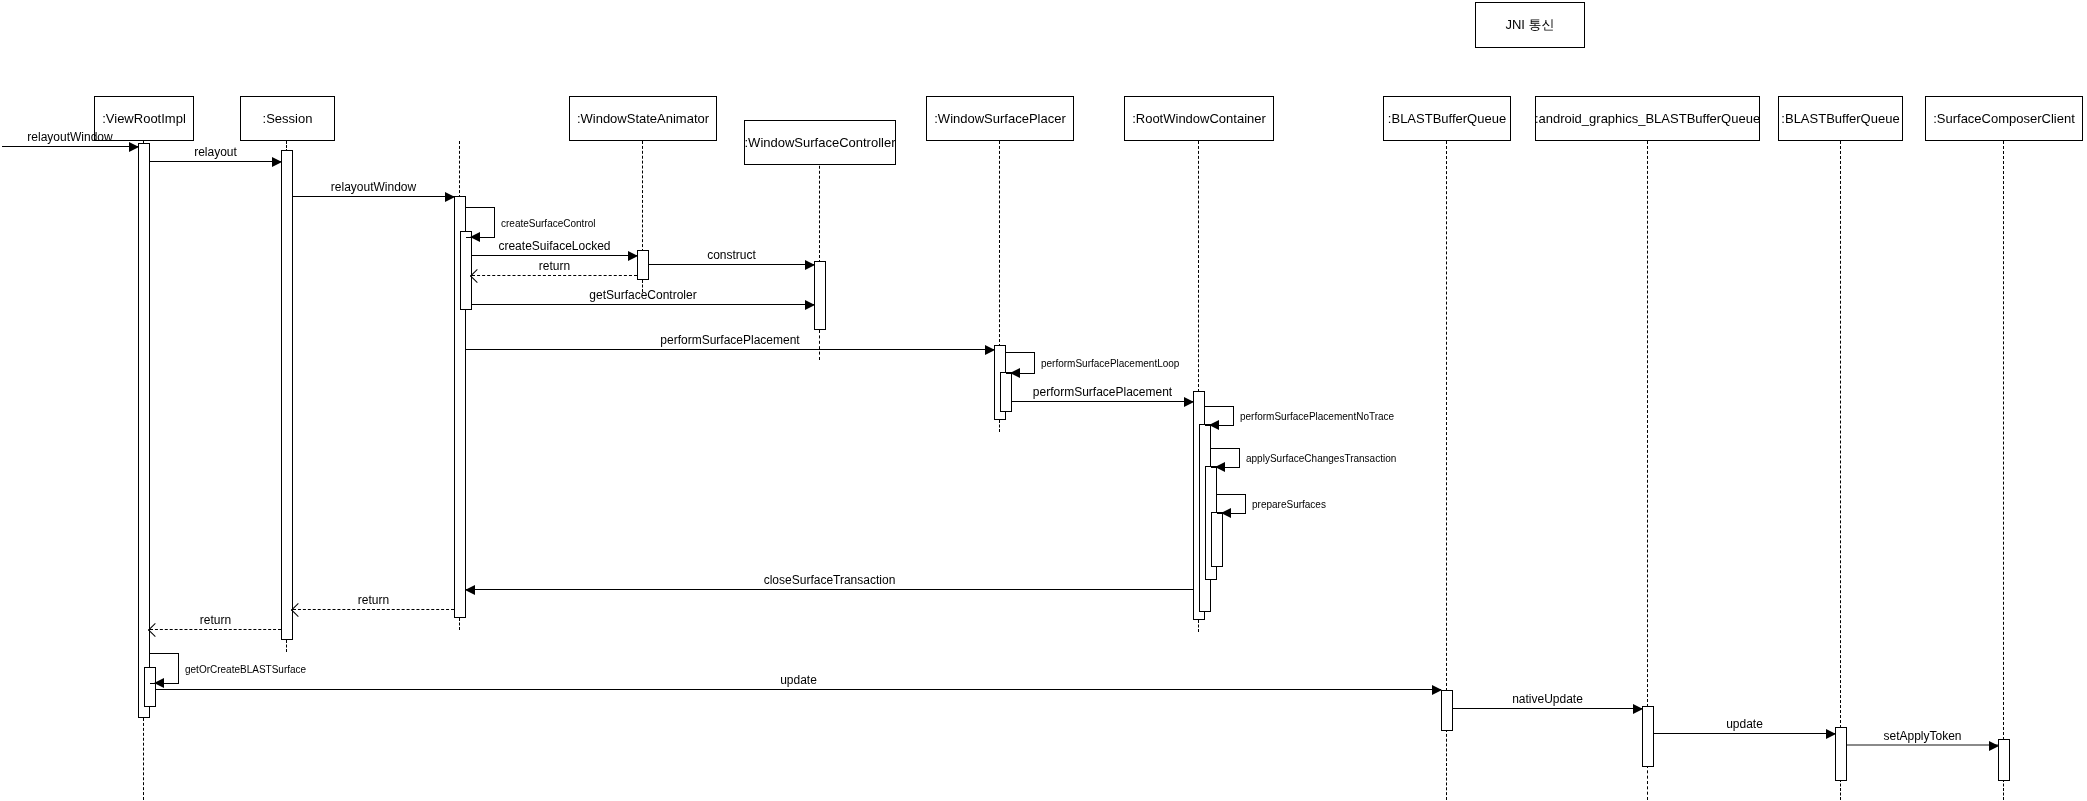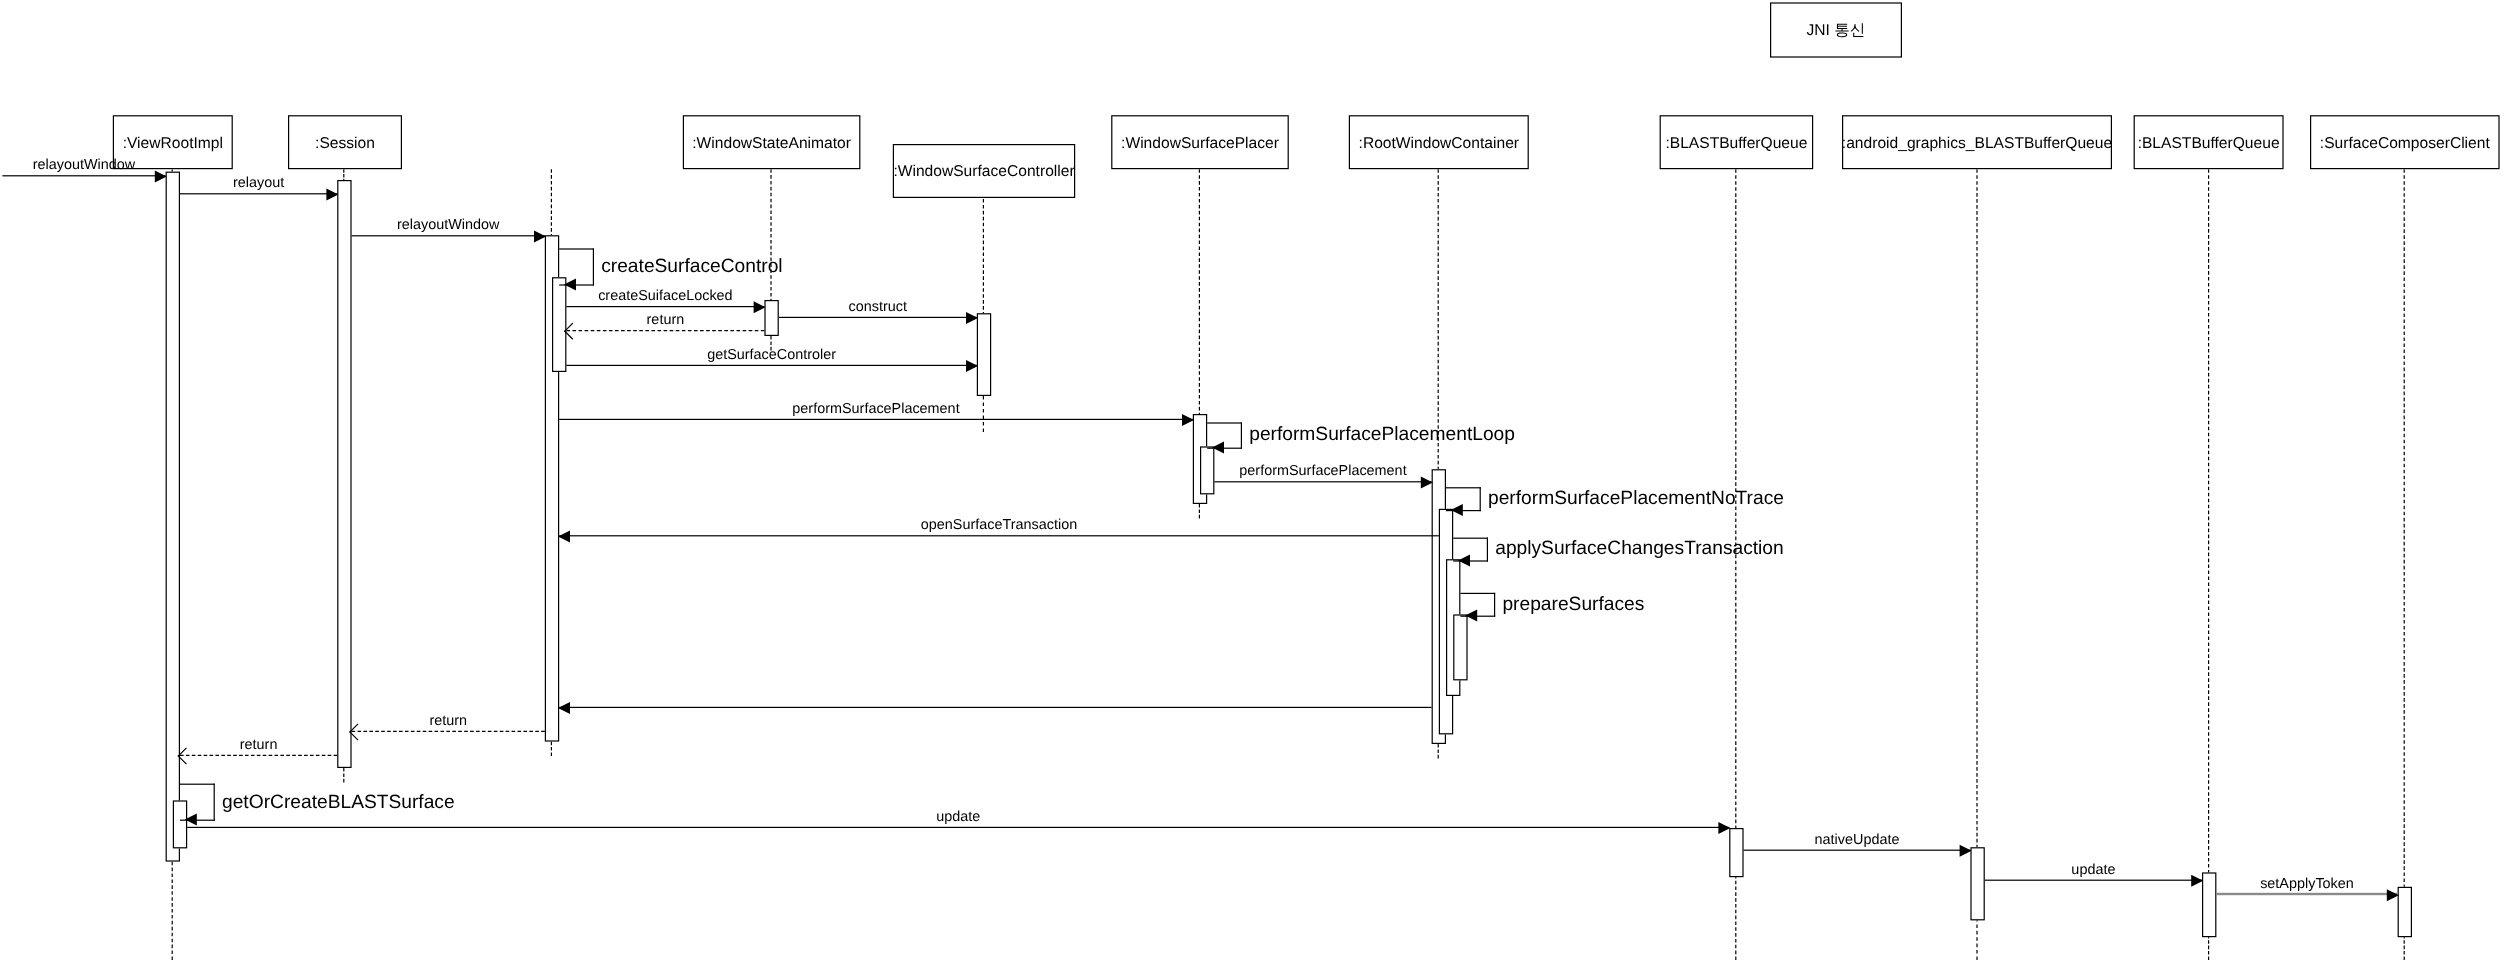--- a/index.html
+++ b/index.html
@@ -91,21 +91,21 @@
     left:4px;bottom:-5px;
     border-top:5px solid transparent;
     border-bottom:5px solid transparent;
     border-right:10px solid #000;
   }
   .selfmsg .slabel{
     position:absolute;
     left:calc(100% + 7px);
     top:50%;
     transform:translateY(-50%);
-    font-size:16px;
+    font-size:10px;
     white-space:nowrap;
   }
 </style>
 </head>
 <body>
 
 <div id="canvas">
 
   <div class="notebox" style="left:1475px;top:2px;width:108px;height:44px;">
     <span>JNI 통신</span>
@@ -245,37 +245,33 @@
     <span class="mlabel">performSurfacePlacement</span>
     <div class="mline"></div>
     <div class="ah right"></div>
   </div>
 
   <div class="selfmsg" style="left:1205px;top:406px;width:28px;height:18px;">
     <div class="sah"></div>
     <span class="slabel">performSurfacePlacementNoTrace</span>
   </div>
 
-  <div class="msg" style="left:466px;top:427px;width:733px;">
-    <span class="mlabel">openSurfaceTransaction</span>
-    <div class="mline"></div>
-    <div class="ah left"></div>
-  </div>
 
   <div class="selfmsg" style="left:1211px;top:448px;width:28px;height:18px;">
     <div class="sah"></div>
     <span class="slabel">applySurfaceChangesTransaction</span>
   </div>
 
   <div class="selfmsg" style="left:1217px;top:494px;width:28px;height:18px;">
     <div class="sah"></div>
     <span class="slabel">prepareSurfaces</span>
   </div>
 
   <div class="msg" style="left:466px;top:570px;width:727px;">
+    <span class="mlabel">closeSurfaceTransaction</span>
     <div class="mline"></div>
     <div class="ah left"></div>
   </div>
 
   <div class="msg" style="left:293px;top:590px;width:161px;">
     <span class="mlabel">return</span>
     <div class="mline dashed"></div>
     <div class="oah"></div>
   </div>
 

